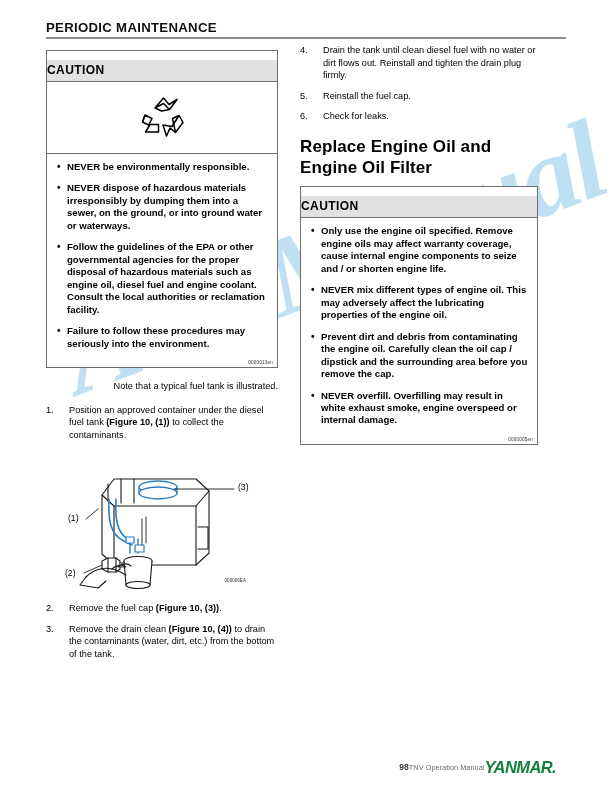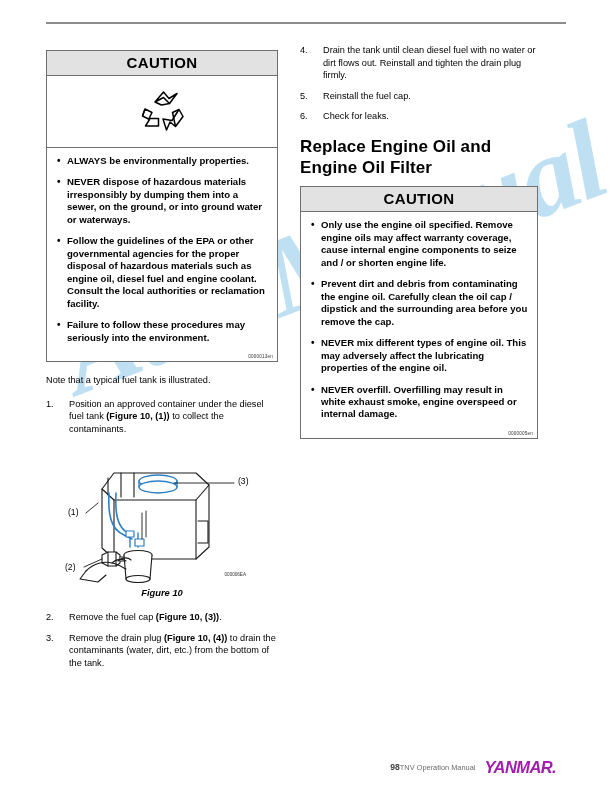--- a/index.html
+++ b/index.html
@@ -82,25 +82,26 @@
   
   .caution-box {
     border: 1px solid #6f6f6f;
     background: #ffffff;
     position: relative;
     box-sizing: border-box;
   }
   .caution-head {
     background: #e2e2e2;
     border-bottom: 1px solid #6f6f6f;
-    text-align: center;
-    font-size: 15px;
+    text-align: left;
+    font-size: 12px;
     font-weight: bold;
     letter-spacing: 0.4px;
     padding: 3px 0 4px 0;
+    margin-top: 9px;
   }
   .caution-body {
     padding: 7px 9px 4px 9px;
   }
   .caution-icon-area {
     text-align: center;
     padding: 6px 0 8px 0;
     border-bottom: 1px solid #6f6f6f;
     margin: 0 -9px 7px -9px;
   }
@@ -133,20 +134,21 @@
     color: #333;
     letter-spacing: 0.2px;
     padding: 2px 4px 2px 0;
   }
 
   
   .note-line {
     font-size: 9.2px;
     line-height: 1.35;
     margin-top: 12px;
+    text-align: right;
   }
 
   ol.steps {
     list-style: none;
     margin: 11px 0 0 0;
     padding: 0;
   }
   ol.steps li {
     position: relative;
     padding-left: 23px;
@@ -211,43 +213,43 @@
     justify-content: flex-end;
   }
   .footer .page-num {
     font-size: 8.6px;
     font-weight: bold;
     color: #3d3d3d;
   }
   .footer .foot-right {
     display: flex;
     align-items: center;
-    gap: 9px;
   }
   .footer .manual-name {
     font-size: 7.4px;
     color: #6a6a6a;
   }
   .footer .brand {
     font-size: 16.5px;
     font-weight: bold;
     font-style: italic;
-    color: #a21caf;
+    color: #15803d;
     letter-spacing: -0.6px;
     font-family: "Liberation Sans", sans-serif;
   }
 </style>
 </head>
 <body>
 
 <div class="page">
 
   <div class="watermark">AutoManual</div>
 
   <div class="page-header">
+    <div class="title">PERIODIC MAINTENANCE</div>
     <div class="rule"></div>
   </div>
 
   <div class="col-left">
 
     <div class="caution-box">
       <div class="caution-head">CAUTION</div>
       <div class="caution-body">
         <div class="caution-icon-area">
           <svg class="recycle-svg" width="74" height="46" viewBox="0 0 74 46">
@@ -258,21 +260,21 @@
 
               <path d="M20 20 L27 23.5 L24 29.5 L33.5 29.5 L33.5 37 L20.5 37 L24.5 30.5 L17.5 27 Z" fill="#fff"></path>
               <path d="M20 20 L17.5 27" fill="none"></path>
 
               <path d="M54 20.5 L58 27.5 L50.5 37.5 L45 33 L41.5 41 L38 30 L47 31.5 Z" fill="#fff"></path>
               <path d="M54 20.5 L47.5 23.5 L50.5 37.5" fill="none"></path>
             </g>
           </svg>
         </div>
         <ul class="caution-list">
-          <li>ALWAYS be environmentally properties.</li>
+          <li>NEVER be environmentally responsible.</li>
           <li>NEVER dispose of hazardous materials irresponsibly by dumping them into a sewer, on the ground, or into ground water or waterways.</li>
           <li>Follow the guidelines of the EPA or other governmental agencies for the proper disposal of hazardous materials such as engine oil, diesel fuel and engine coolant. Consult the local authorities or reclamation facility.</li>
           <li>Failure to follow these procedures may seriously into the environment.</li>
         </ul>
       </div>
       <div class="ref-code">0000013en</div>
     </div>
 
     <div class="note-line">Note that a typical fuel tank is illustrated.</div>
 
@@ -324,44 +326,43 @@
           <path d="M128 40 L188 40" stroke="#1a1a1a" stroke-width="0.9"></path>
           <path d="M52 60 L40 70" stroke="#1a1a1a" stroke-width="0.9"></path>
           <path d="M56 116 L38 124" stroke="#1a1a1a" stroke-width="0.9"></path>
         </g>
       </svg>
       <div class="callout" style="left:192px; top:33px;">(3)</div>
       <div class="callout" style="left:22px; top:64px;">(1)</div>
       <div class="callout" style="left:19px; top:119px;">(2)</div>
       <div class="fig-ref">000006EA</div>
     </div>
-    <div class="figure-caption">Figure 10</div>
 
     <ol class="steps" style="margin-top:13px;" id="steps-left-2">
         <li><span class="num">2.</span><span>Remove the fuel cap </span><b>(Figure 10, (3))</b><span>.</span></li>
-        <li><span class="num">3.</span><span>Remove the drain plug </span><b>(Figure 10, (4))</b><span> to drain the contaminants (water, dirt, etc.) from the bottom of the tank.</span></li>
+        <li><span class="num">3.</span><span>Remove the drain clean </span><b>(Figure 10, (4))</b><span> to drain the contaminants (water, dirt, etc.) from the bottom of the tank.</span></li>
       </ol>
   </div>
 
   <div class="col-right">
     <ol class="steps" style="margin-top:0;" id="steps-right">
         <li><span class="num">4.</span><span>Drain the tank until clean diesel fuel with no water or dirt flows out. Reinstall and tighten the drain plug firmly.</span></li>
         <li><span class="num">5.</span><span>Reinstall the fuel cap.</span></li>
         <li><span class="num">6.</span><span>Check for leaks.</span></li>
       </ol>
 
     <div class="section-heading">Replace Engine Oil and Engine Oil Filter</div>
 
     <div class="caution-box">
       <div class="caution-head">CAUTION</div>
       <div class="caution-body">
         <ul class="caution-list">
           <li>Only use the engine oil specified. Remove engine oils may affect warranty coverage, cause internal engine components to seize and / or shorten engine life.</li>
+          <li>NEVER mix different types of engine oil. This may adversely affect the lubricating properties of the engine oil.</li>
           <li>Prevent dirt and debris from contaminating the engine oil. Carefully clean the oil cap / dipstick and the surrounding area before you remove the cap.</li>
-          <li>NEVER mix different types of engine oil. This may adversely affect the lubricating properties of the engine oil.</li>
           <li>NEVER overfill. Overfilling may result in white exhaust smoke, engine overspeed or internal damage.</li>
         </ul>
       </div>
       <div class="ref-code">0000005en</div>
     </div>
   </div>
 
   <div class="footer">
     <div class="page-num">98</div>
     <div class="foot-right">

